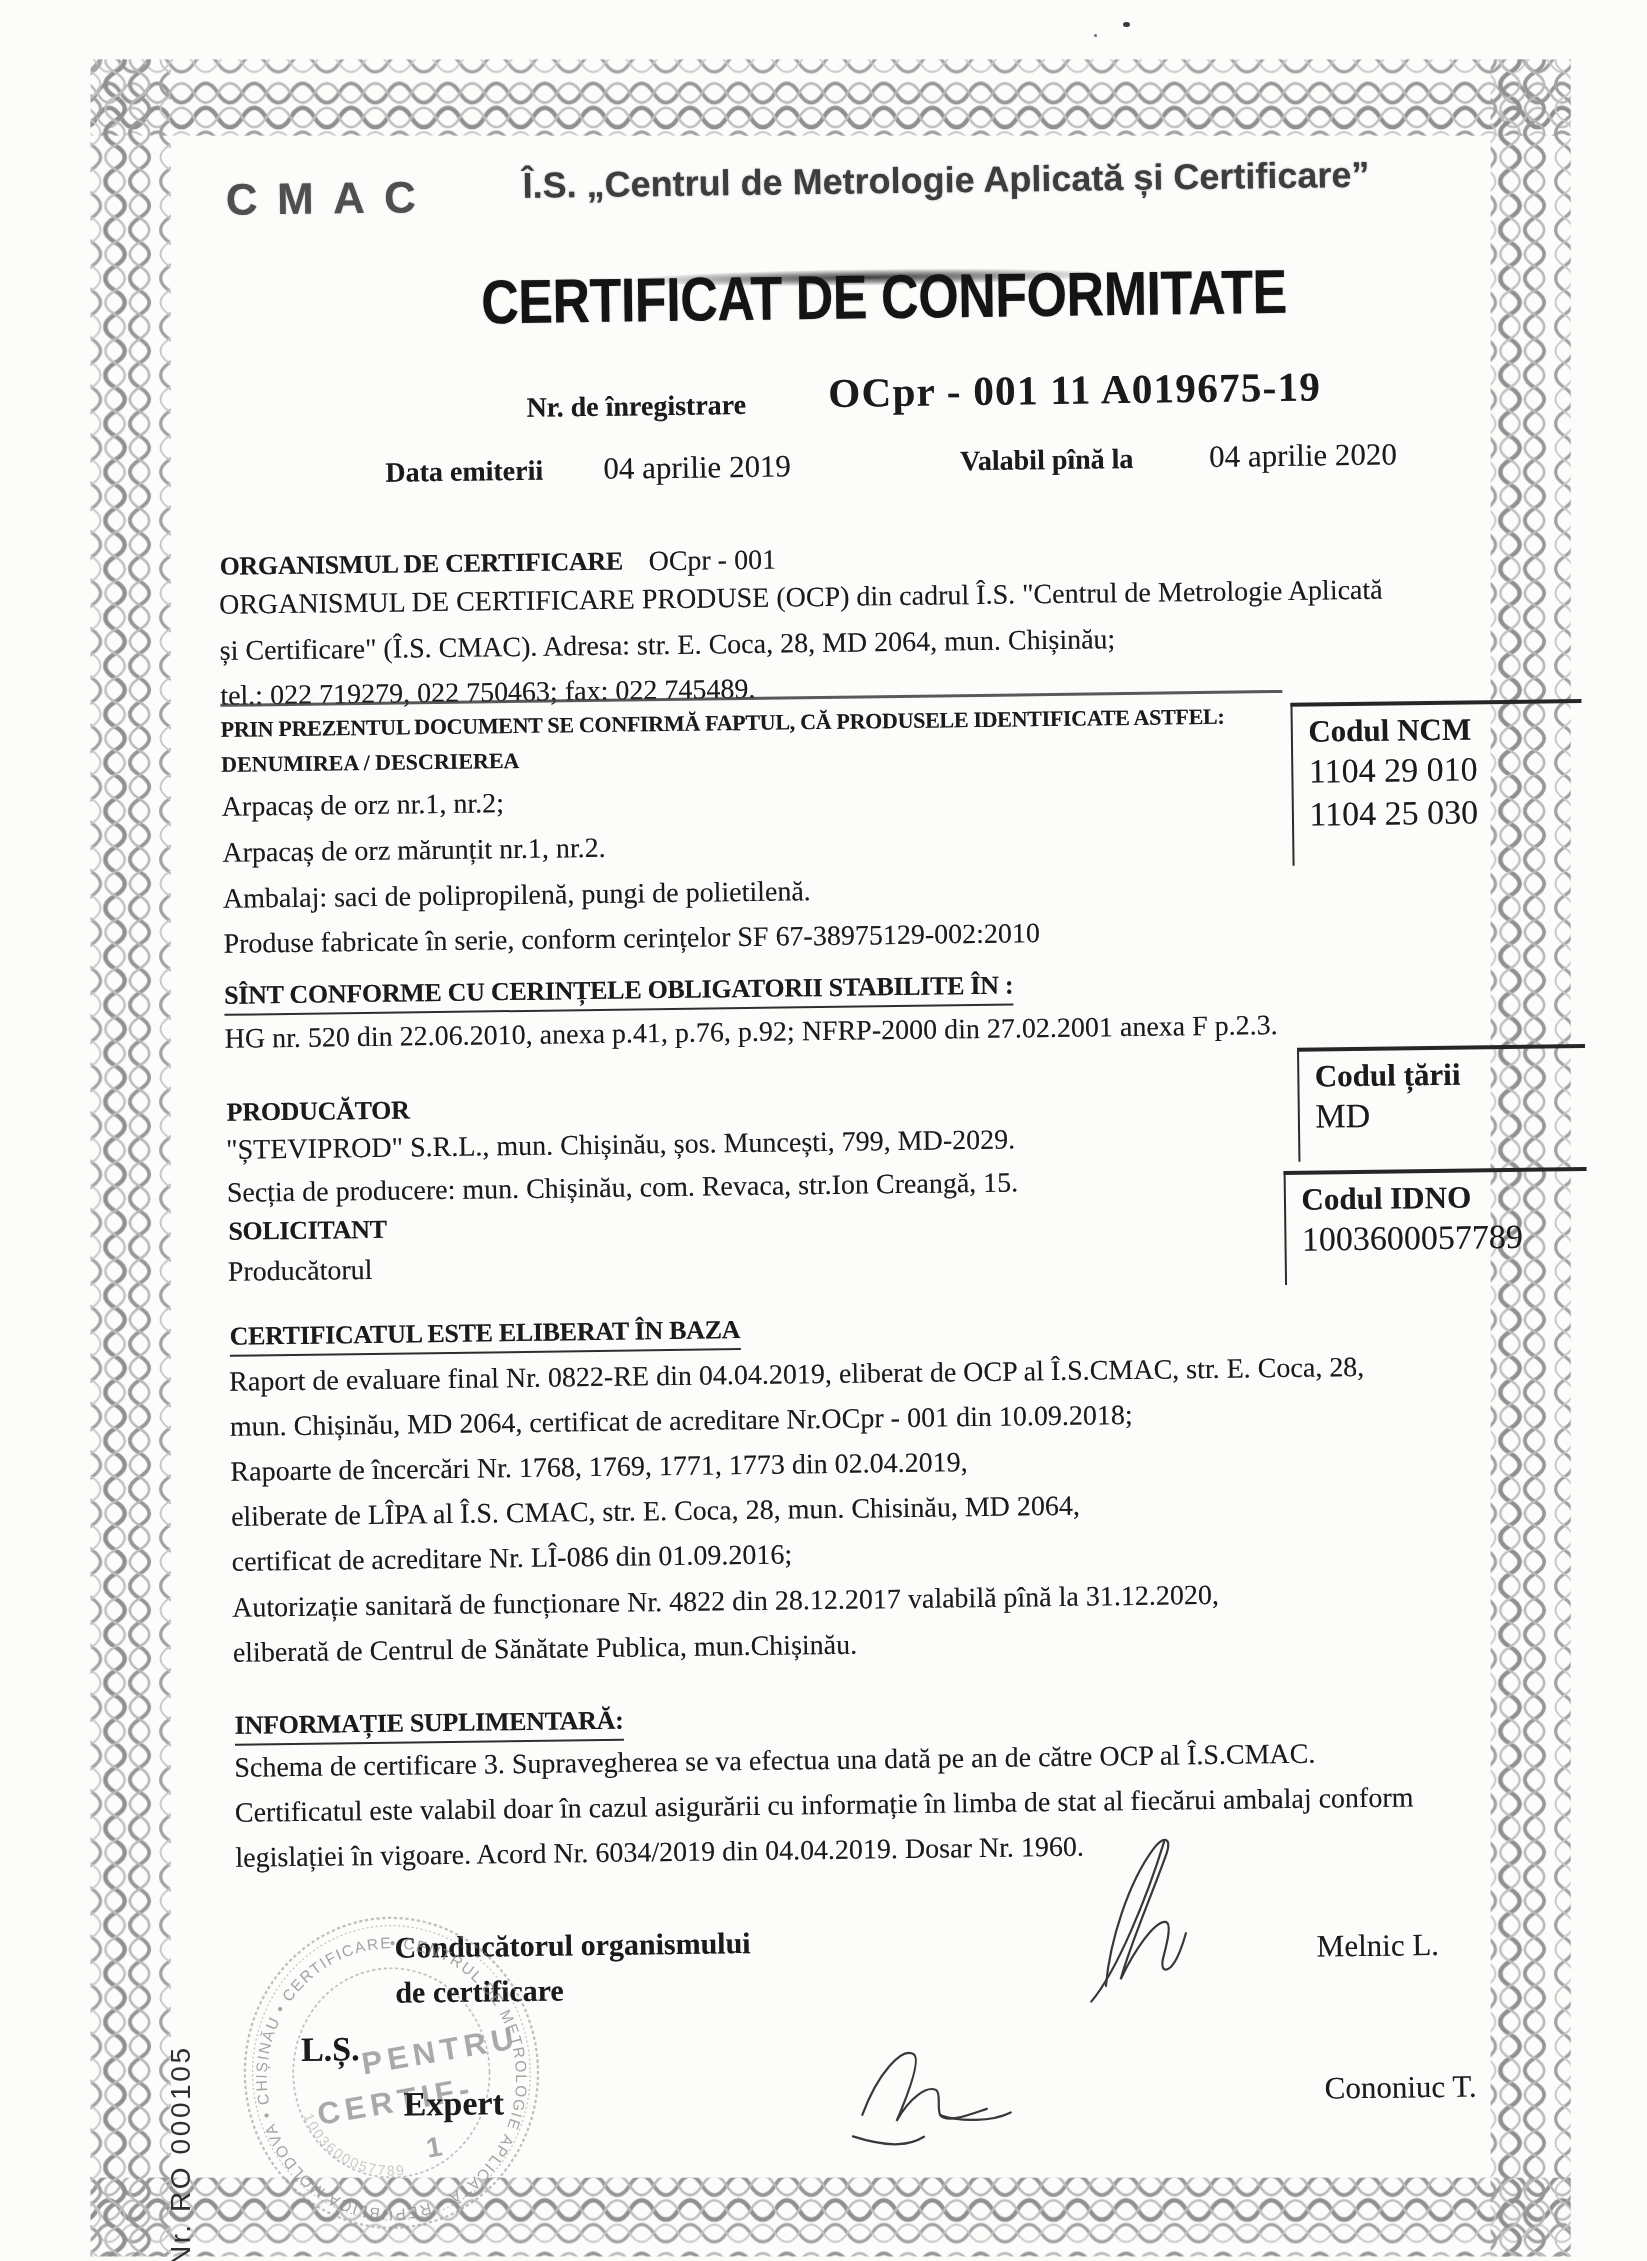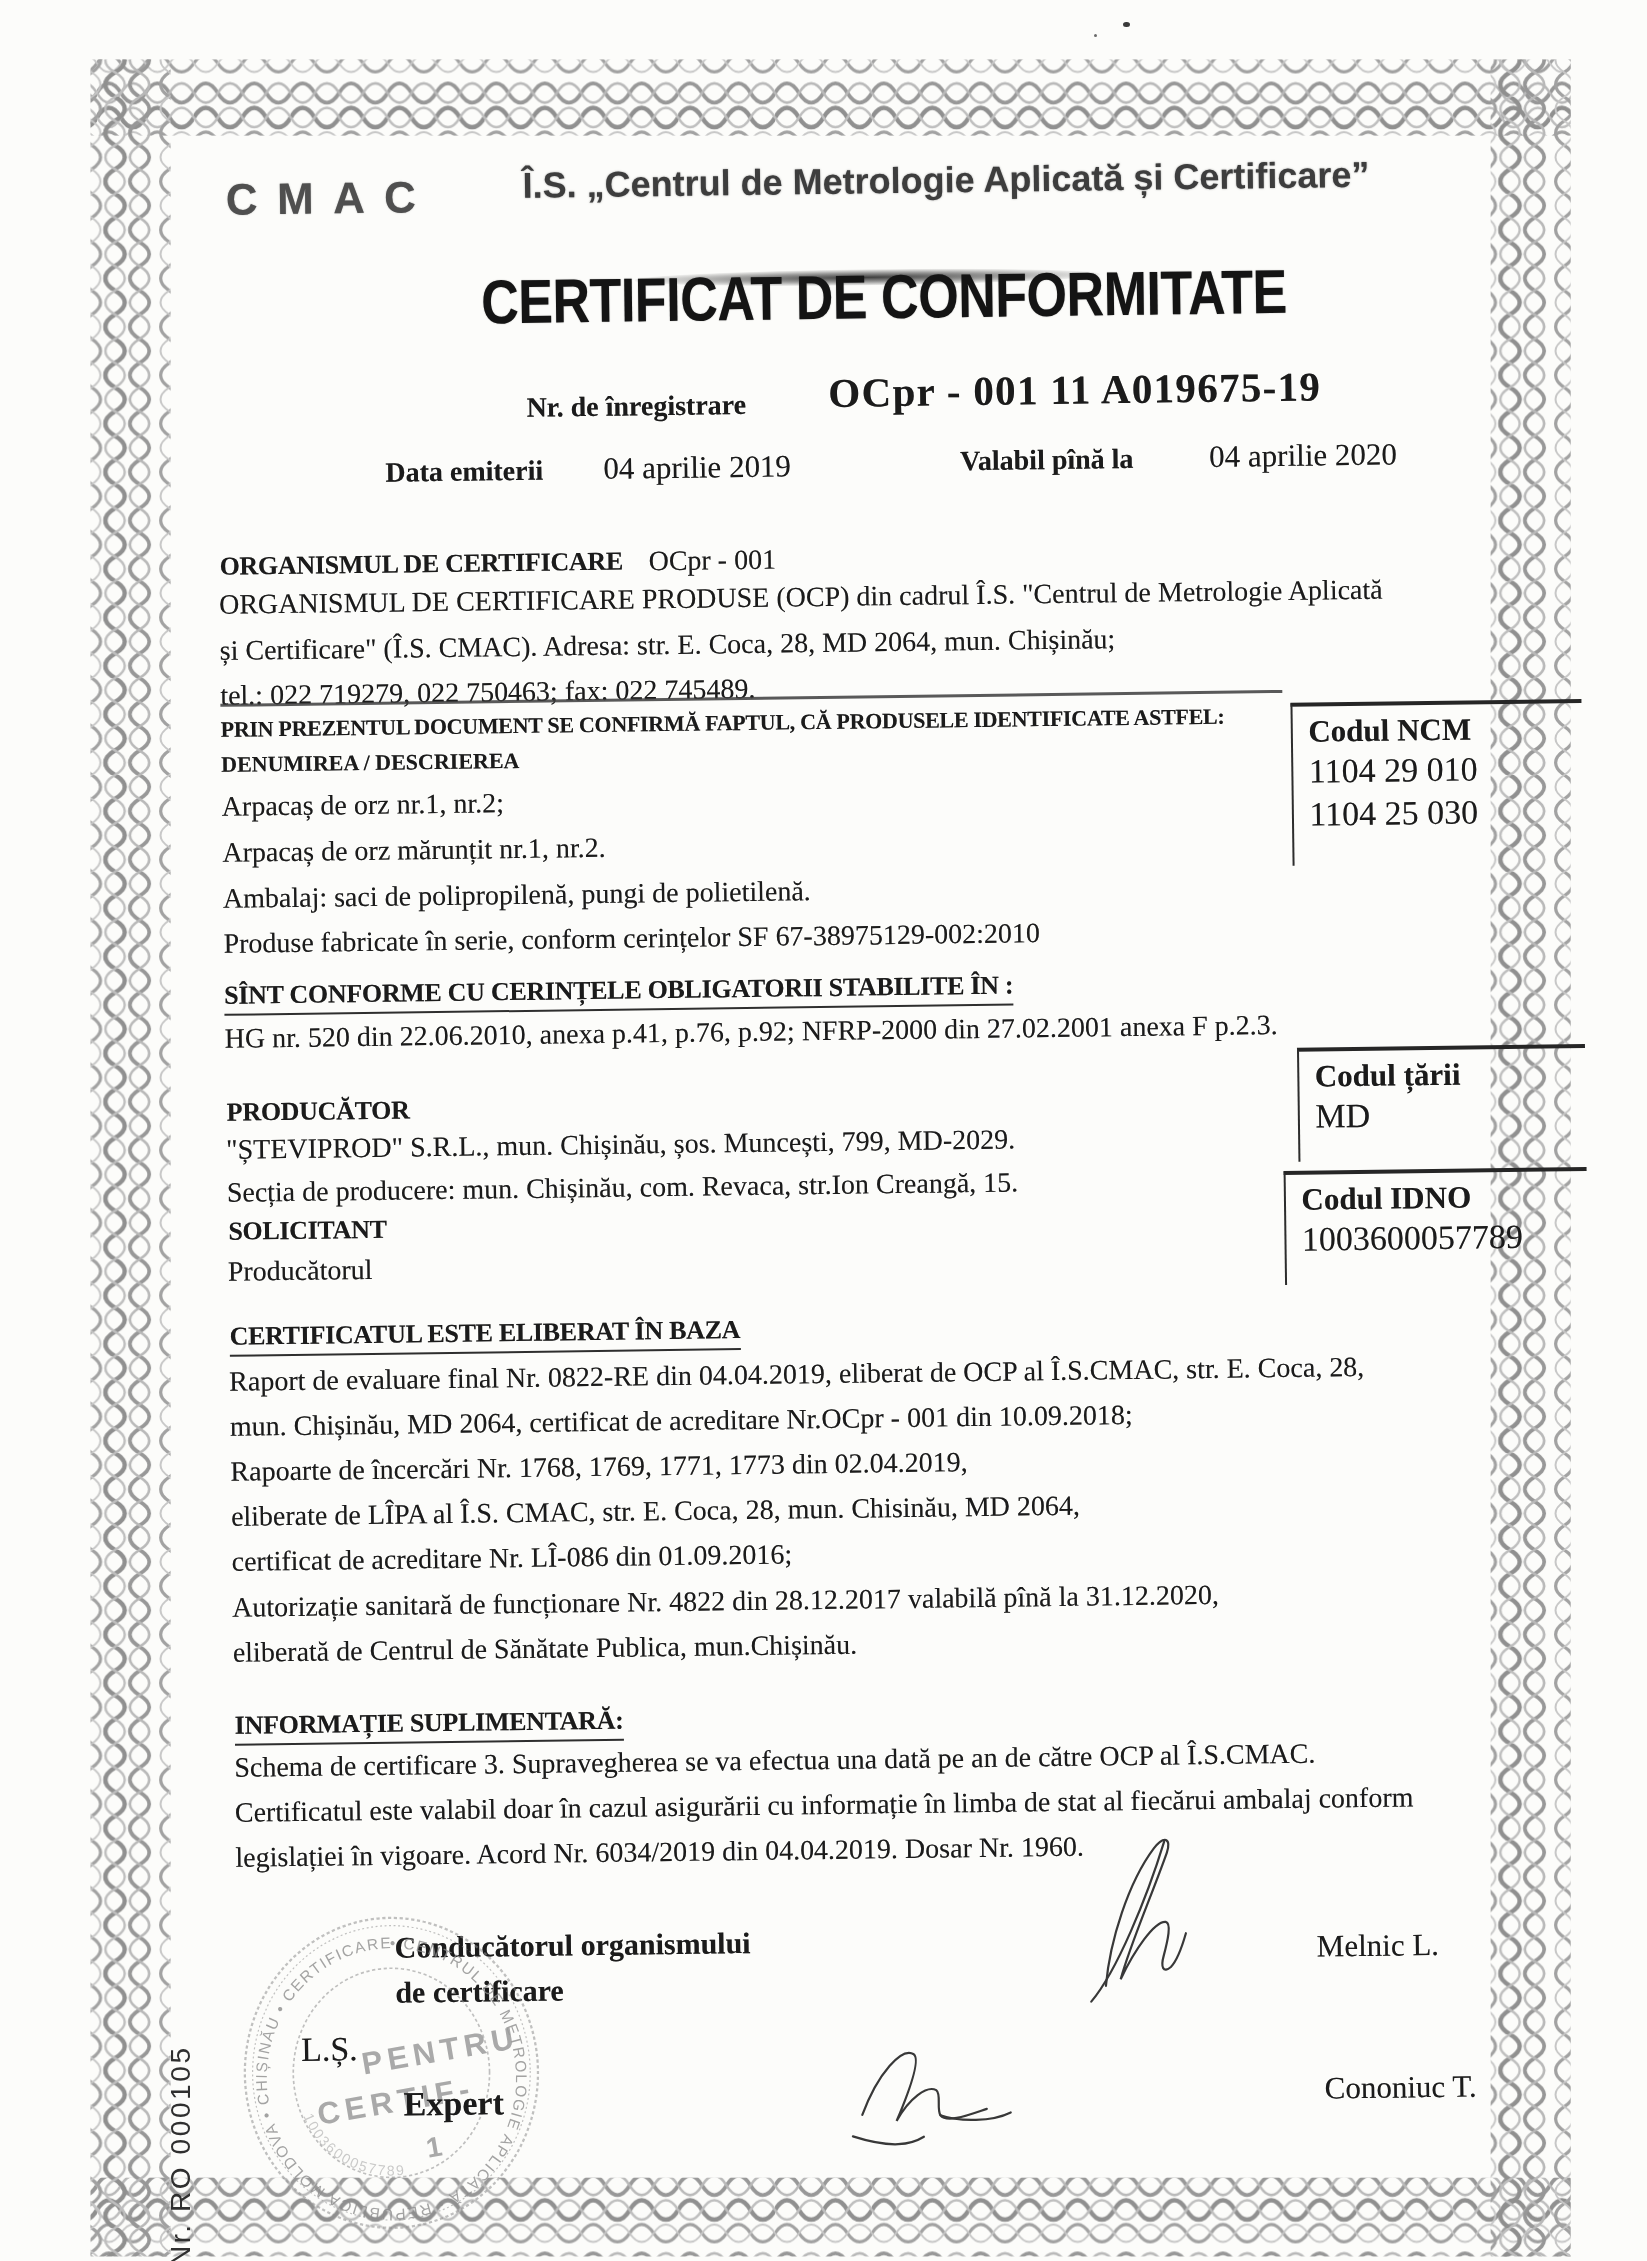--- a/index.html
+++ b/index.html
@@ -70,21 +70,21 @@
            padding:6.5px 0 0 15.5px;background:transparent;}
   .box-ncm{left:1296px;top:709px;width:273px;height:152px;}
   .box-country{left:1298px;top:1054px;width:270px;height:103px;}
   .box-idno{left:1283px;top:1177px;width:285px;height:103px;}
   .codebox .lbl{font-weight:bold;font-size:31px;white-space:nowrap;}
   .codebox .val{font-size:34px;line-height:43px;white-space:nowrap;}
 
   
   .cond1{left:384px;top:1925px;font-size:30px;font-weight:bold;}
   .cond2{left:384px;top:1970px;font-size:30px;font-weight:bold;}
-  .ls{left:289px;top:2024px;font-size:34px;font-weight:normal;}
+  .ls{left:289px;top:2024px;font-size:34px;font-weight:bold;}
   .expert{left:391px;top:2080px;font-size:34px;font-weight:bold;z-index:6;}
   .stampword{font-family:"Liberation Sans",sans-serif;font-weight:bold;color:#9b9b9b;
              opacity:.85;letter-spacing:5.2px;transform:rotate(-9deg);z-index:4;}
   .st-pentru{left:349px;top:2028px;font-size:31px;}
   .st-certif{left:304px;top:2078px;font-size:31px;}
   .st-one{left:413px;top:2126px;font-size:28px;}
   .name1{left:1306px;top:1935px;font-size:31px;}
   .name2{left:1312px;top:2077px;font-size:31px;}
 
   .serial{position:absolute;left:165px;top:2266px;transform:rotate(-90deg);

